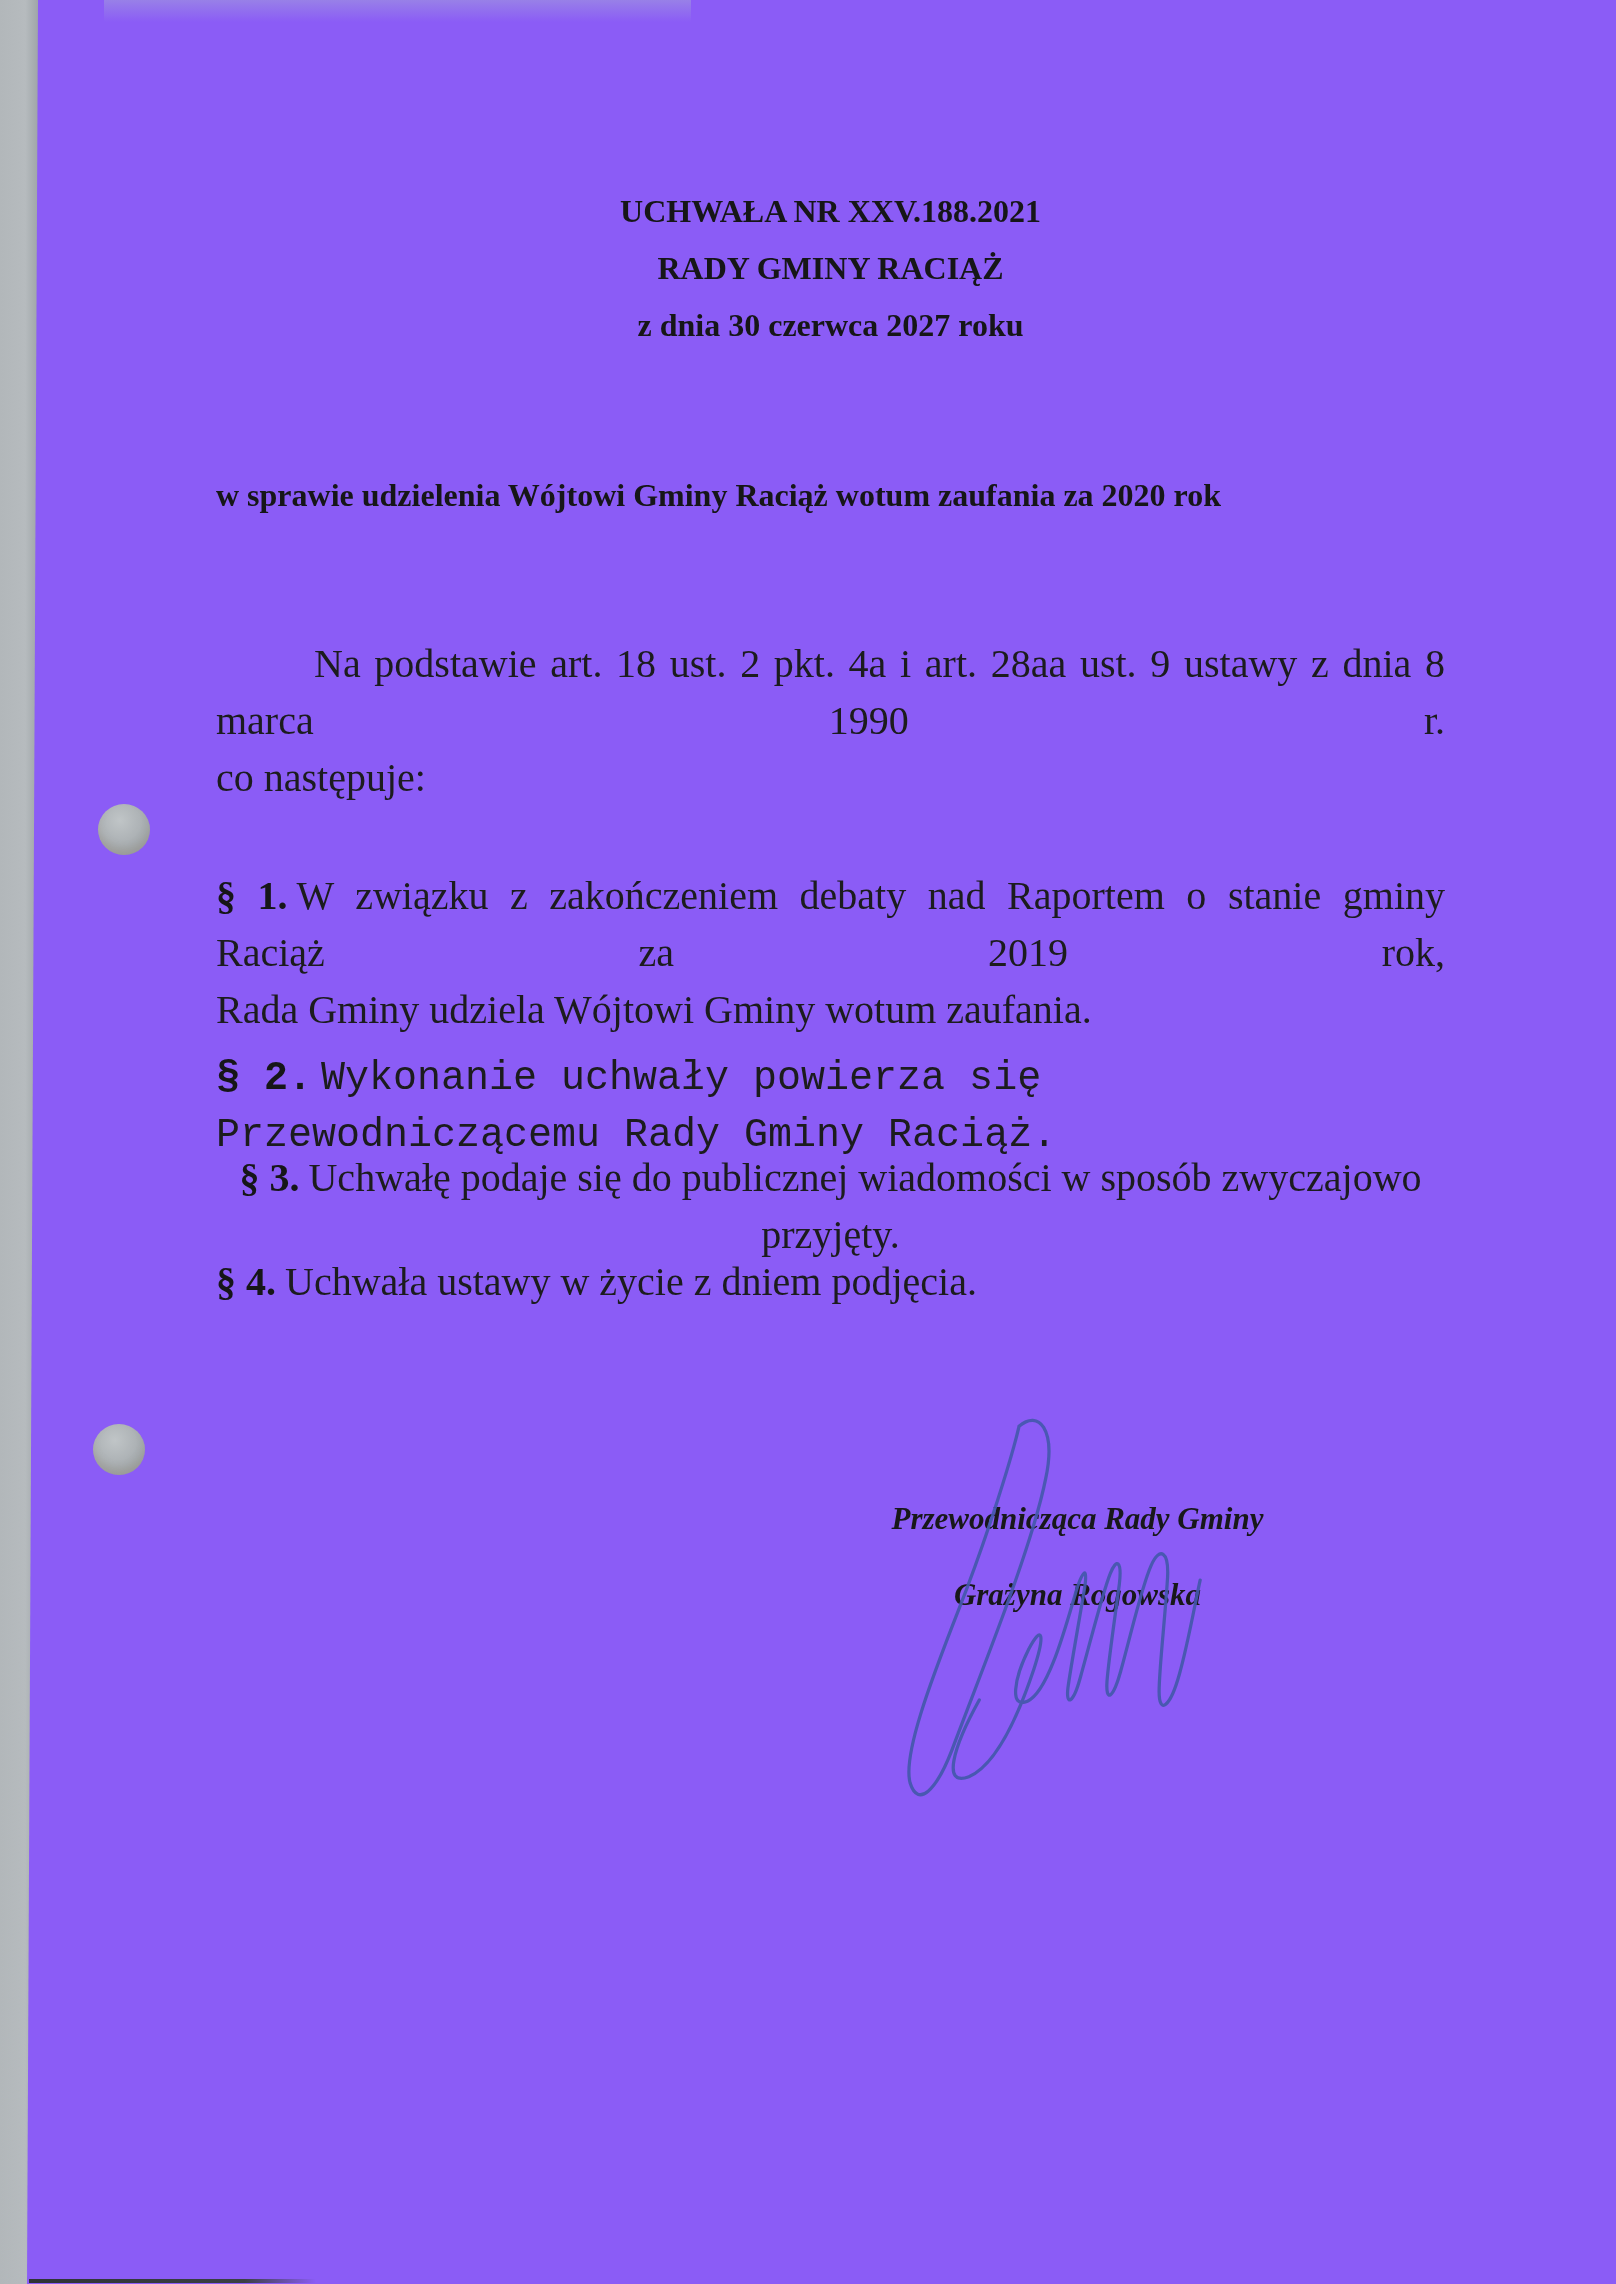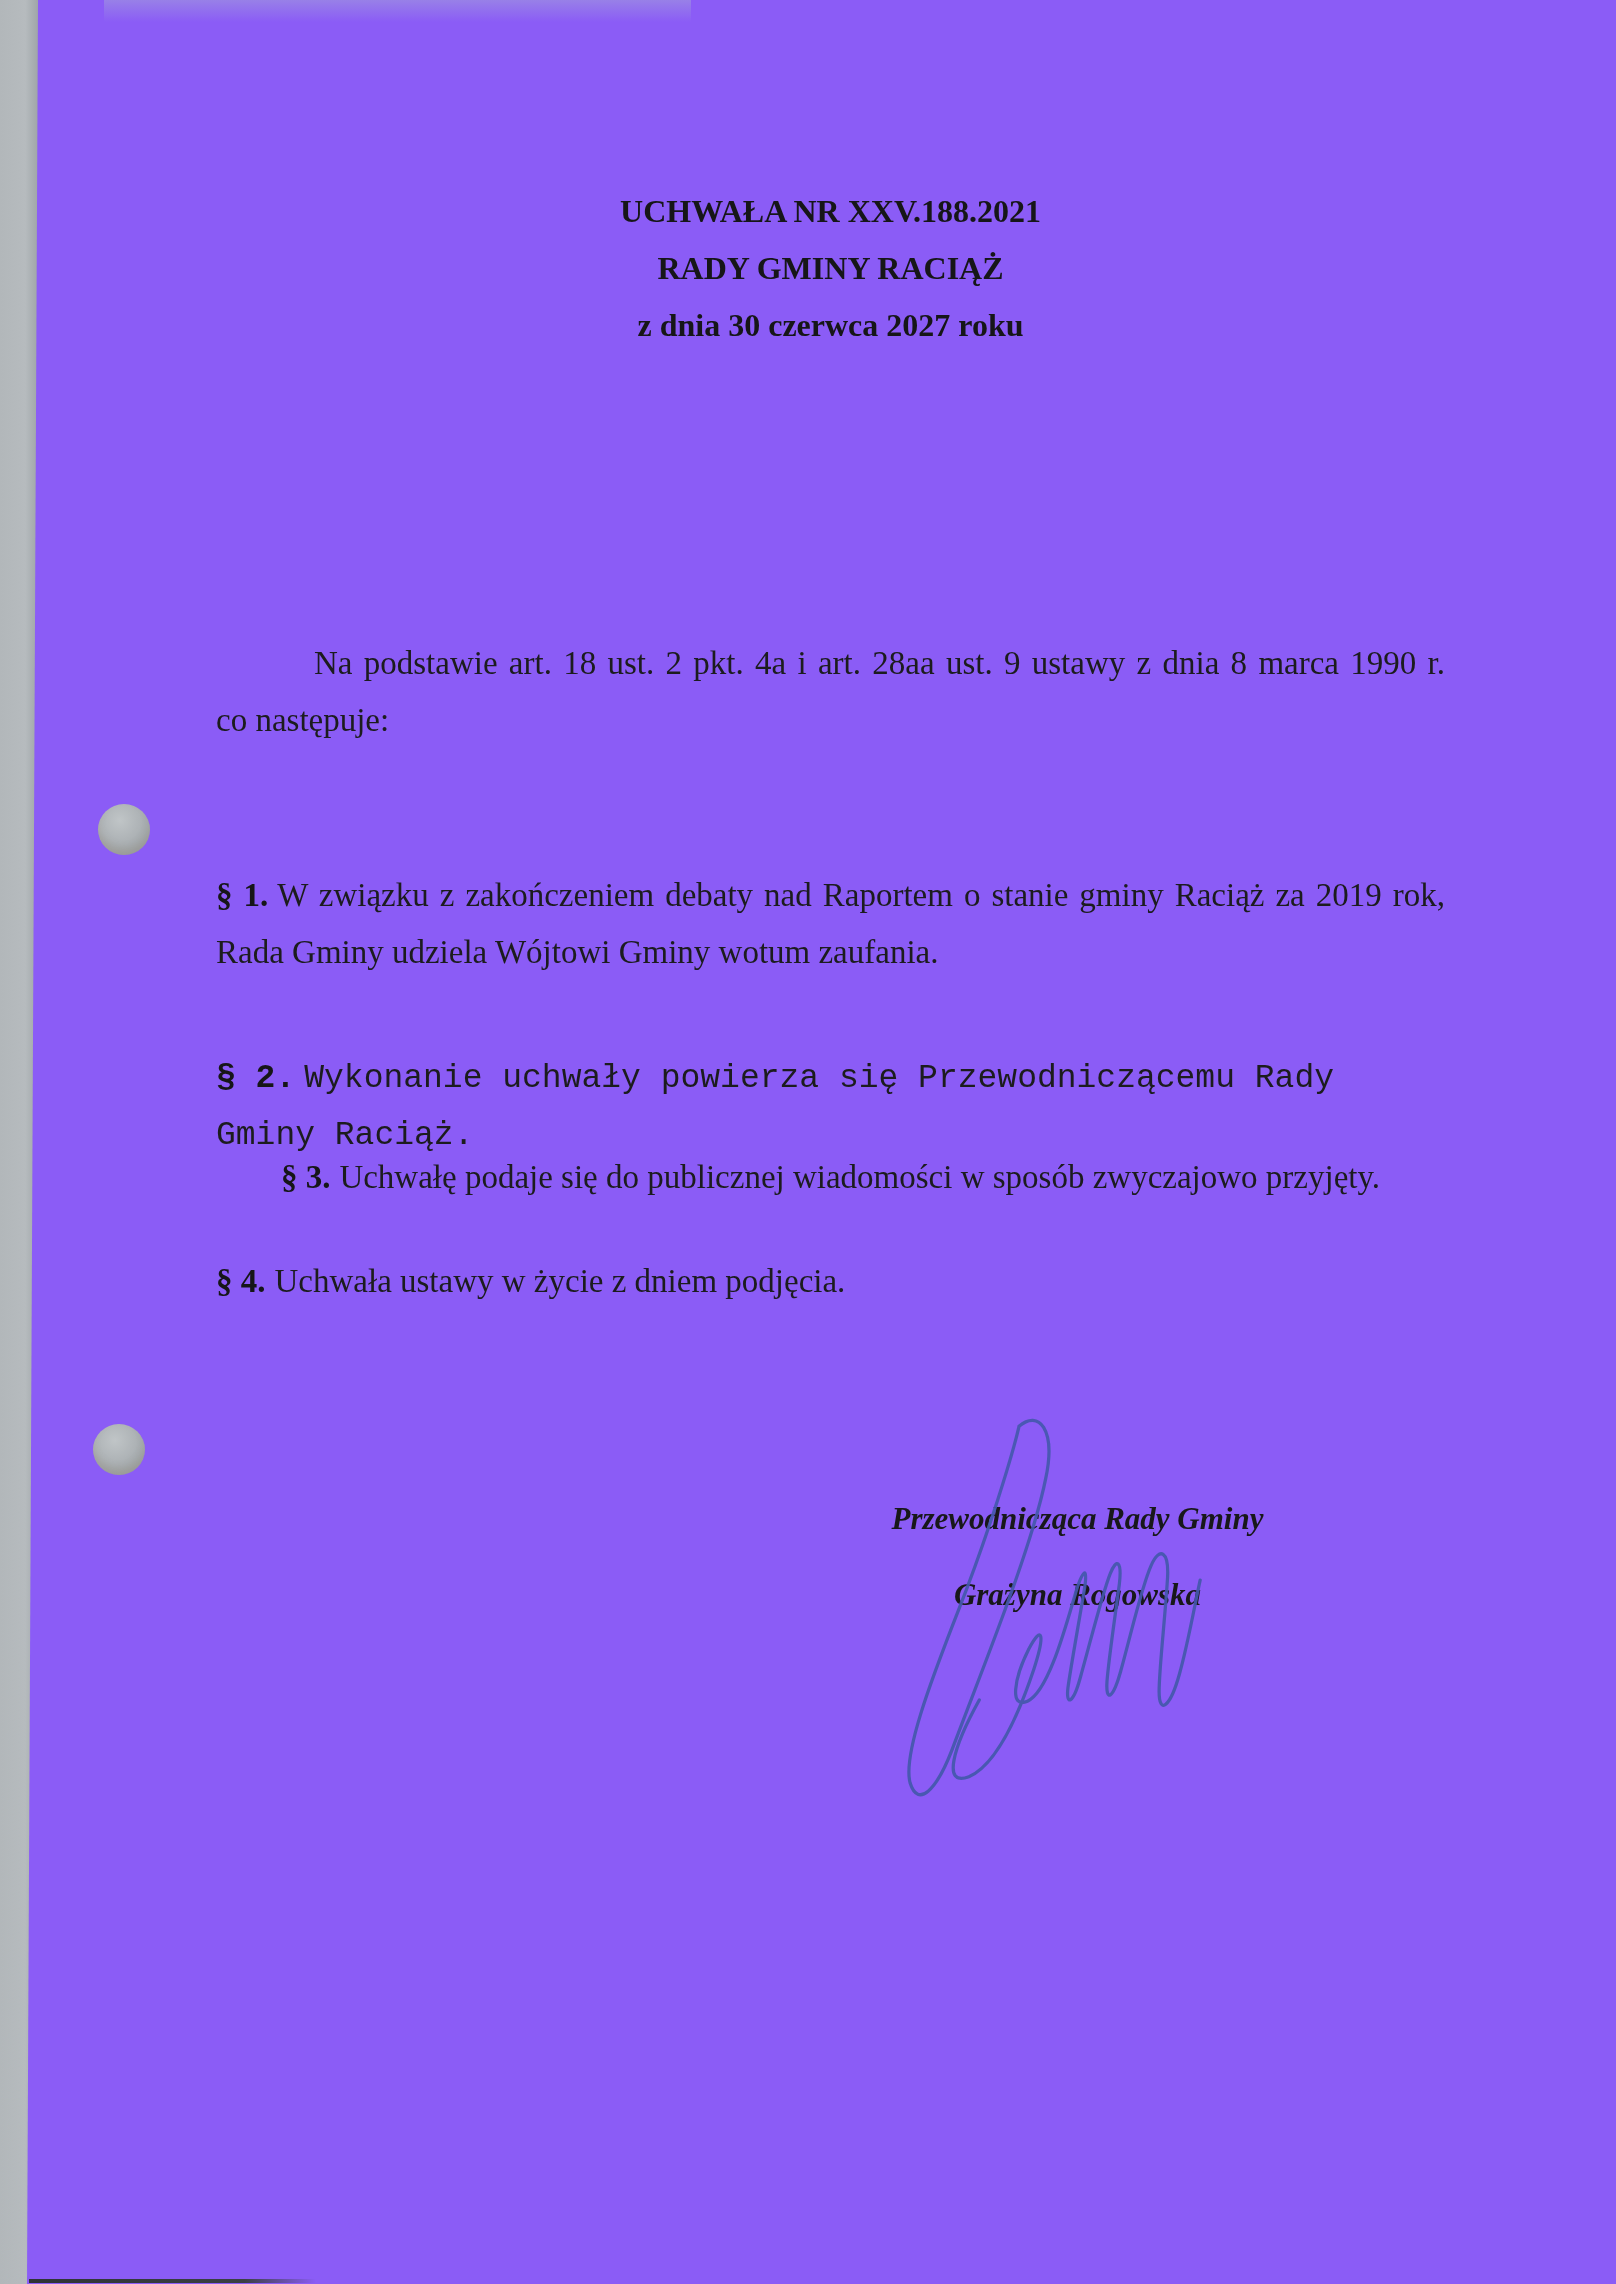--- a/index.html
+++ b/index.html
@@ -63,21 +63,21 @@
     width: 1229px;
     font-weight: bold;
     font-size: 32px;
     line-height: 57px;
     color: #161618;
   }
   .textblock {
     position: absolute;
     left: 216px;
     width: 1229px;
-    font-size: 33px;
+    font-size: 40px;
     line-height: 57px;
   }
   .textblock .line { width: 1229px; }
   .jl { text-align: justify; text-align-last: justify; }
   .indent { text-indent: 98px; }
   .secnum { font-weight: bold; margin-right: 9px; color: #161618; }
   .preamble { top: 635px; }
   .sec1 { top: 867px; }
   .sec2 { top: 1050px; font-family: Liberation Mono, monospace; }
   .sec3 { top: 1149px; text-align: center; }
@@ -110,20 +110,21 @@
   <div class="bottom-shadow"></div>
   <div class="hole hole-1"></div>
   <div class="hole hole-2"></div>
 
   <div class="title-block">
     <div>UCHWAŁA NR XXV.188.2021</div>
     <div>RADY GMINY RACIĄŻ</div>
     <div>z dnia 30 czerwca 2027 roku</div>
   </div>
 
+  <div class="subject">w sprawie udzielenia Wójtowi Gminy Raciąż wotum zaufania za 2020 rok</div>
 
   <div class="textblock preamble">
     <div class="line jl indent">Na podstawie art. 18 ust. 2 pkt. 4a i art. 28aa ust. 9 ustawy z dnia 8 marca 1990 r.</div>
     <div class="line">co następuje:</div>
   </div>
 
   <div class="textblock sec1">
     <div class="line jl"><b class="secnum">§ 1.</b><span>W związku z zakończeniem debaty nad Raportem o stanie gminy Raciąż za 2019 rok,</span></div>
     <div class="line"><span>Rada Gminy udziela Wójtowi Gminy wotum zaufania.</span></div>
   </div>

